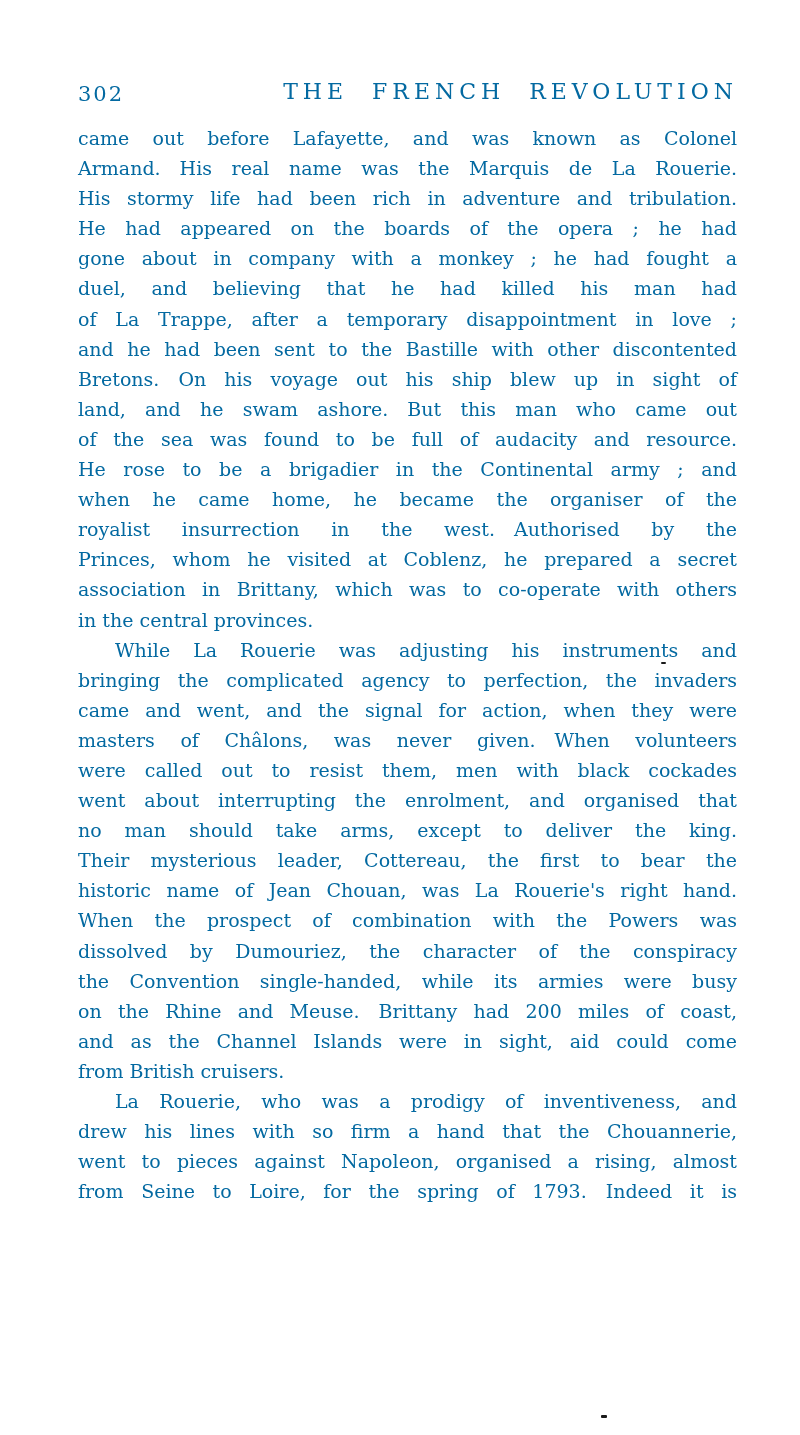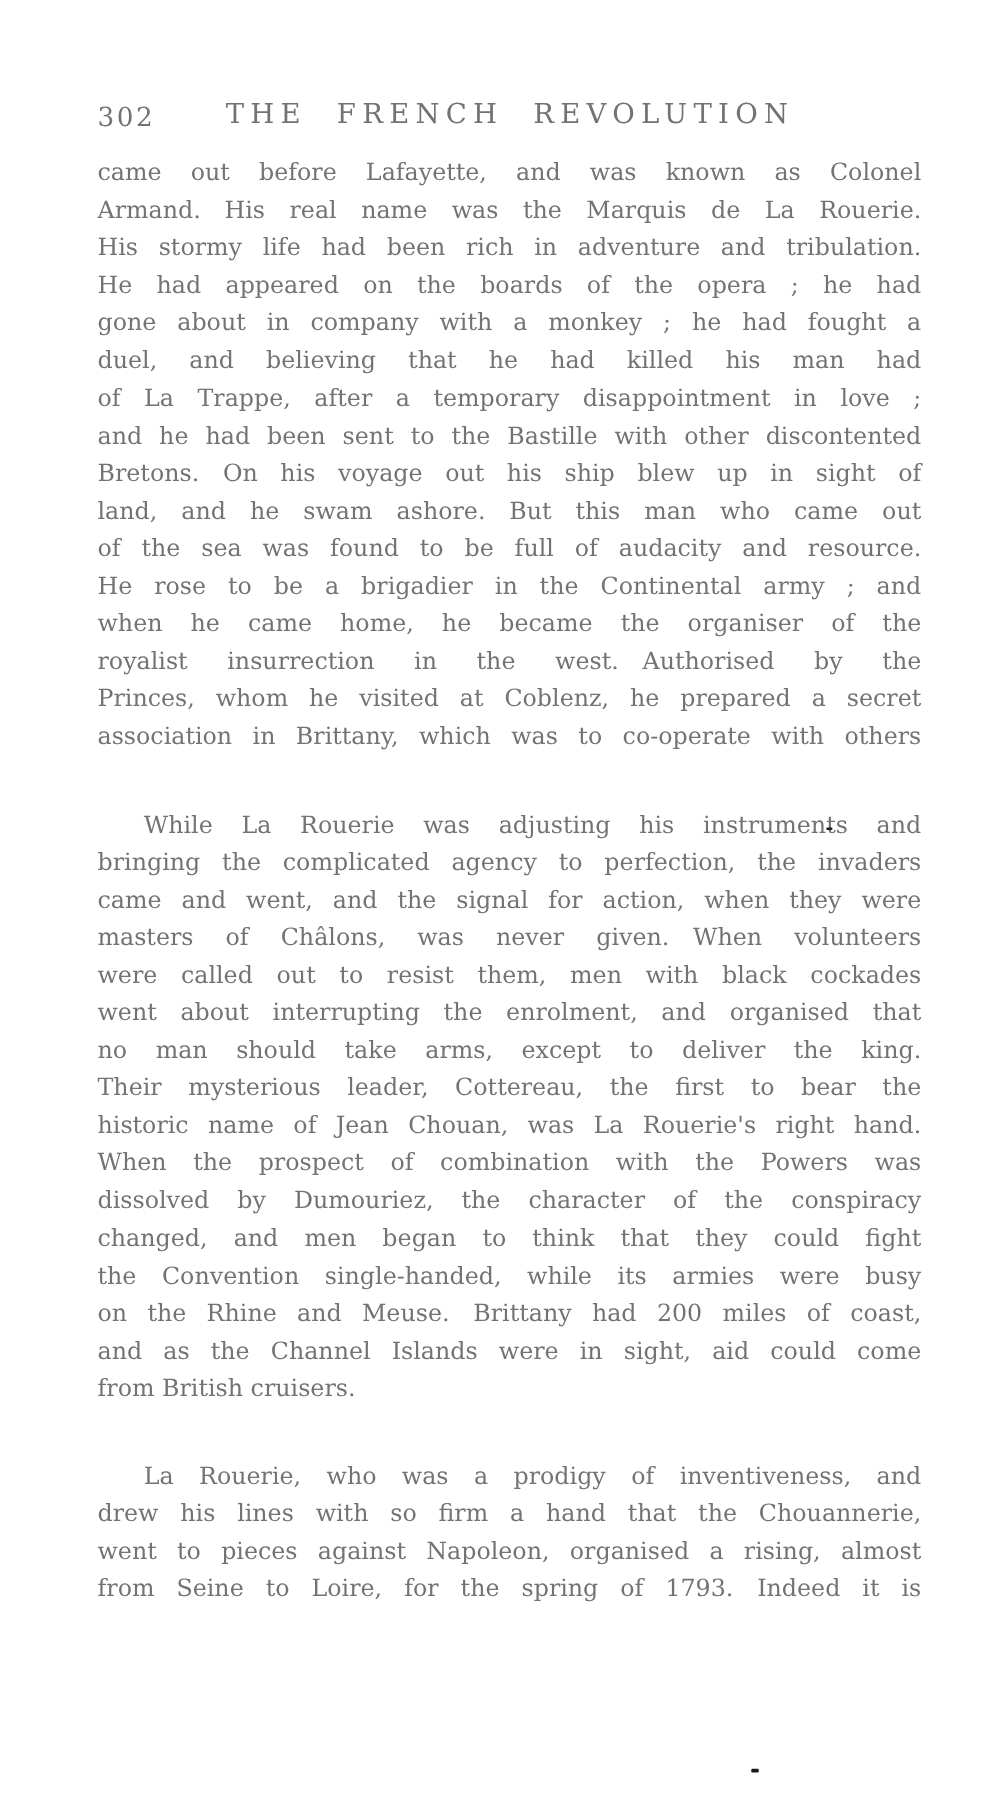--- a/index.html
+++ b/index.html
@@ -2,61 +2,61 @@
 <html><head>
 <meta charset="utf-8">
 <style>
   html, body { margin: 0; padding: 0; background: #ffffff; }
   .page {
     position: relative;
     width: 800px;
     height: 1435px;
     background: #ffffff;
     font-family: "DejaVu Serif", "Liberation Serif", serif;
-    color: #737373;
+    color: #0369a1;
     overflow: hidden;
   }
   .header {
     position: absolute;
     top: 79px;
     left: 78px;
     width: 660px;
     height: 30px;
   }
   .pagenum {
     position: absolute;
     left: 0;
     top: 3px;
     font-size: 21px;
     letter-spacing: 2px;
   }
   .running-title {
     display: block;
-    text-align: center;
+    text-align: right;
     font-size: 22px;
     letter-spacing: 5px;
     word-spacing: 12px;
     white-space: nowrap;
   }
   .body {
     position: absolute;
     top: 123px;
     left: 78px;
     width: 659px;
     font-size: 19px;
     line-height: 30.1px;
   }
   .para { margin: 0; padding: 0; }
   .line {
     text-align: justify;
     text-align-last: justify;
     white-space: normal;
   }
   .line.end { text-align-last: left; }
-  .line.indent { text-indent: 37px; margin-top: 40px; }
+  .line.indent { text-indent: 37px; }
   .speck {
     position: absolute;
     background: #1a1a1a;
     border-radius: 1px;
   }
   .speck-1 { left: 661px; top: 662px; width: 5px; height: 2px; }
   .speck-2 { left: 601px; top: 1415px; width: 6px; height: 3px; }
 </style>
 </head>
 <body>
@@ -80,35 +80,35 @@
       <div class="line">of La Trappe, after a temporary disappointment in love ;</div>
       <div class="line">and he had been sent to the Bastille with other discontented</div>
       <div class="line">Bretons.  On his voyage out his ship blew up in sight of</div>
       <div class="line">land, and he swam ashore.  But this man who came out</div>
       <div class="line">of the sea was found to be full of audacity and resource.</div>
       <div class="line">He rose to be a brigadier in the Continental army ; and</div>
       <div class="line">when he came home, he became the organiser of the</div>
       <div class="line">royalist insurrection in the west.  Authorised by the</div>
       <div class="line">Princes, whom he visited at Coblenz, he prepared a secret</div>
       <div class="line">association in Brittany, which was to co-operate with others</div>
+      <div class="line end">in the central provinces.</div>
     </div>
 
     <div class="para">
       <div class="line indent">While La Rouerie was adjusting his instruments and</div>
       <div class="line">bringing the complicated agency to perfection, the invaders</div>
       <div class="line">came and went, and the signal for action, when they were</div>
       <div class="line">masters of Châlons, was never given.  When volunteers</div>
       <div class="line">were called out to resist them, men with black cockades</div>
       <div class="line">went about interrupting the enrolment, and organised that</div>
       <div class="line">no man should take arms, except to deliver the king.</div>
       <div class="line">Their mysterious leader, Cottereau, the first to bear the</div>
       <div class="line">historic name of Jean Chouan, was La Rouerie's right hand.</div>
       <div class="line">When the prospect of combination with the Powers was</div>
       <div class="line">dissolved by Dumouriez, the character of the conspiracy</div>
-      <div class="line">changed, and men began to think that they could fight</div>
       <div class="line">the Convention single-handed, while its armies were busy</div>
       <div class="line">on the Rhine and Meuse.  Brittany had 200 miles of coast,</div>
       <div class="line">and as the Channel Islands were in sight, aid could come</div>
       <div class="line end">from British cruisers.</div>
     </div>
 
     <div class="para">
       <div class="line indent">La Rouerie, who was a prodigy of inventiveness, and</div>
       <div class="line">drew his lines with so firm a hand that the Chouannerie,</div>
       <div class="line">went to pieces against Napoleon, organised a rising, almost</div>

